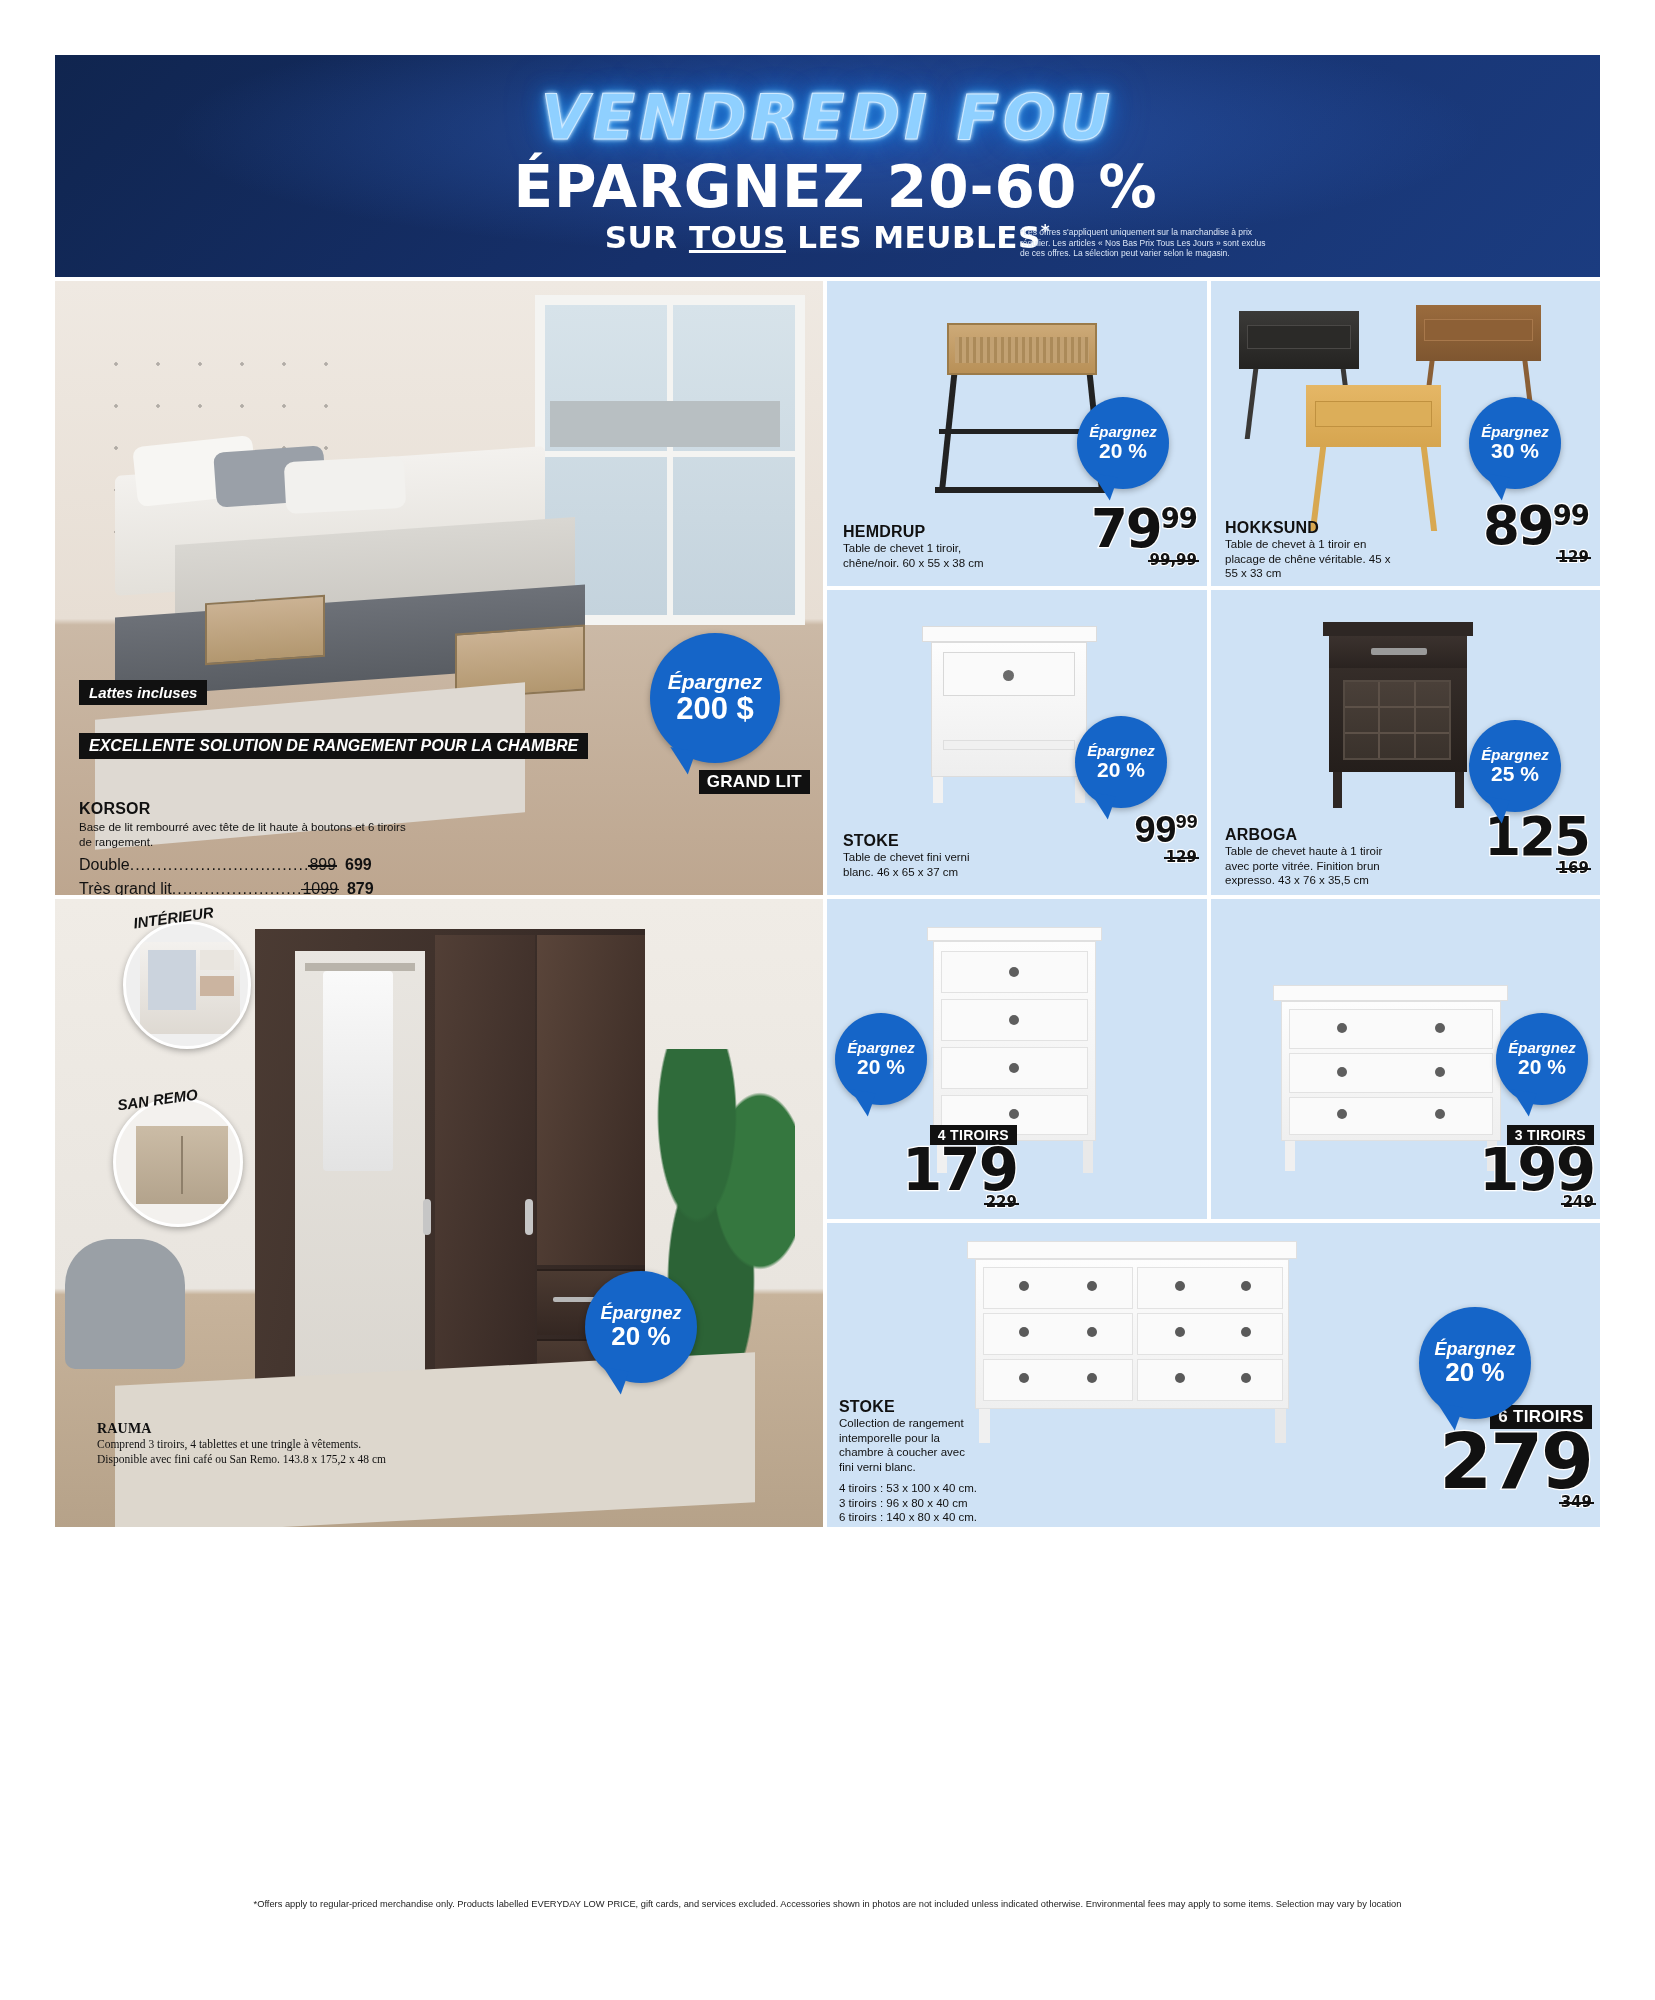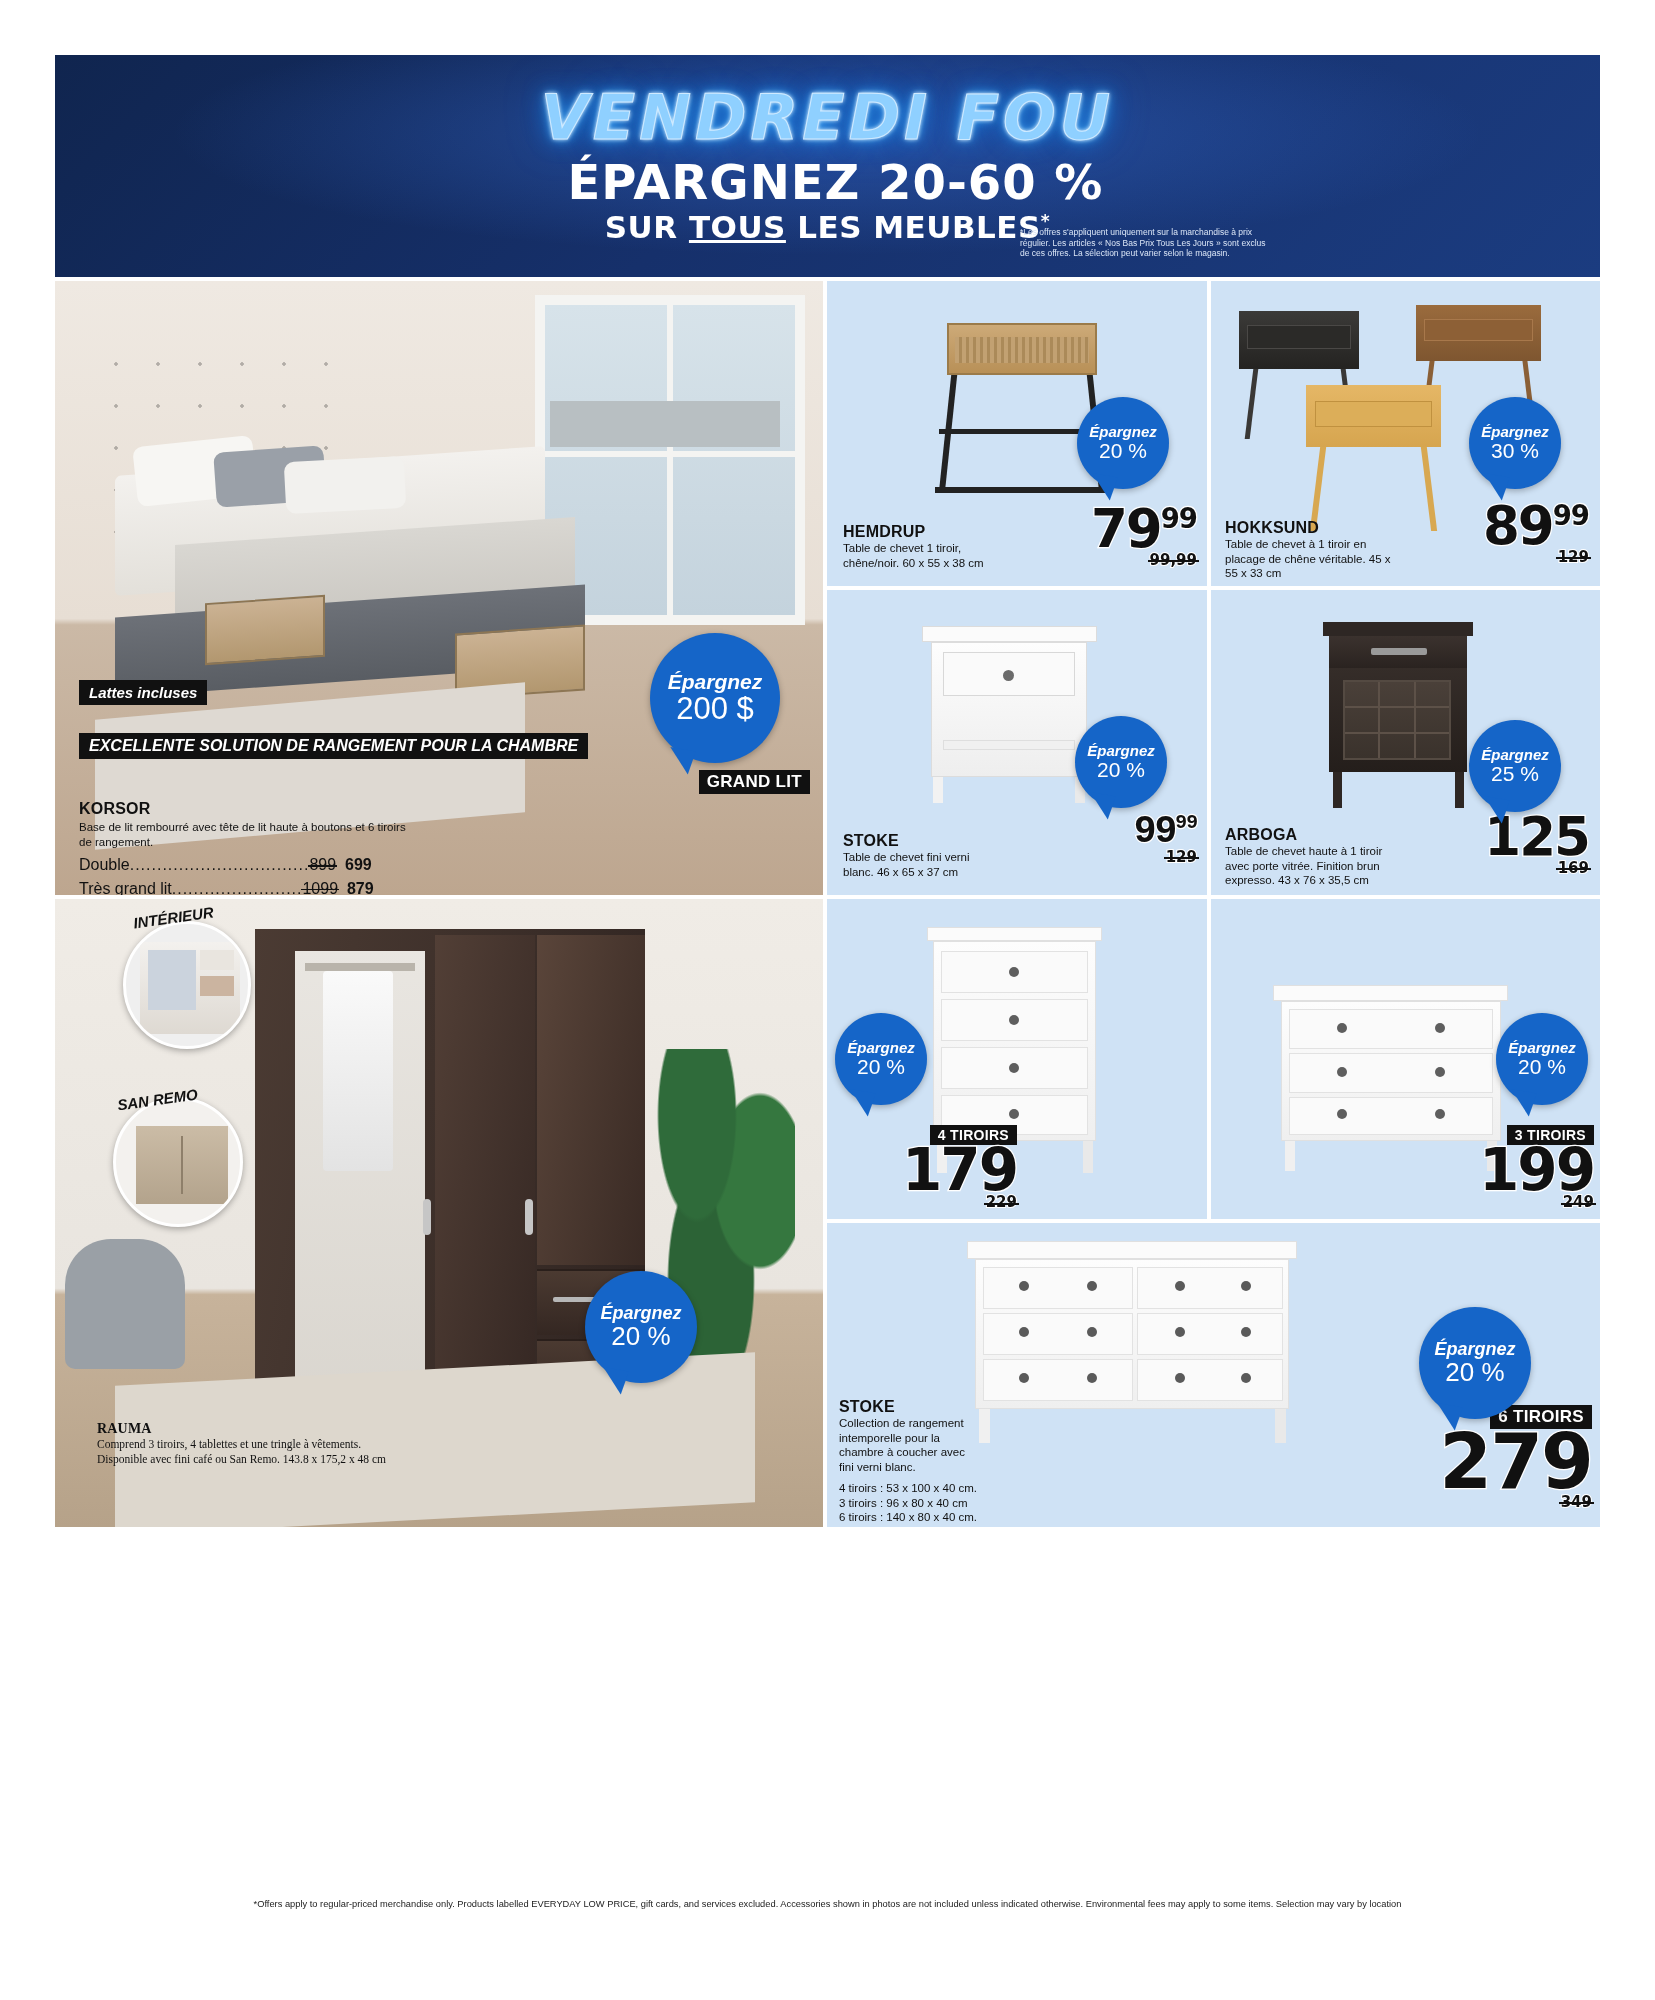--- a/index.html
+++ b/index.html
@@ -37,21 +37,21 @@
       0 0 4px #ffffff,
       0 0 10px #4ab4ff,
       0 0 22px #1f7fe0,
       0 0 38px #0b5cc0;
     -webkit-text-stroke:1px #cfeaff;
   }
   .epargnez-big {
     margin-top:4px;
     font-family:"DejaVu Sans", sans-serif;
     font-weight:bold;
-    font-size:48px;
+    font-size:58px;
     color:#ffffff;
     letter-spacing:1px;
     line-height:1.02;
     margin-left:16px;
   }
   .surtous {
     margin-top:2px;
     font-family:"DejaVu Sans", sans-serif;
     font-weight:bold;
     font-size:31px;
@@ -98,21 +98,21 @@
   }
   .bubble:after{
     content:""; position:absolute; left:14%; bottom:-10px;
     width:0;height:0;
     border-left:22px solid transparent;
     border-right:4px solid transparent;
     border-top:24px solid #1565c8;
     transform:rotate(10deg);
   }
   .bubble .e { font-style:italic; font-weight:bold; line-height:1.05; }
-  .bubble .v { font-weight:normal; line-height:1.05; }
+  .bubble .v { font-weight:bold; line-height:1.05; }
   .b-sm { width:92px; height:92px; }
   .b-sm .e { font-size:15px; }
   .b-sm .v { font-size:21px; }
   .b-md { width:112px; height:112px; }
   .b-md .e { font-size:18px; }
   .b-md .v { font-size:26px; }
   .b-lg { width:130px; height:130px; }
   .b-lg .e { font-size:21px; }
   .b-lg .v { font-size:31px; }
 

